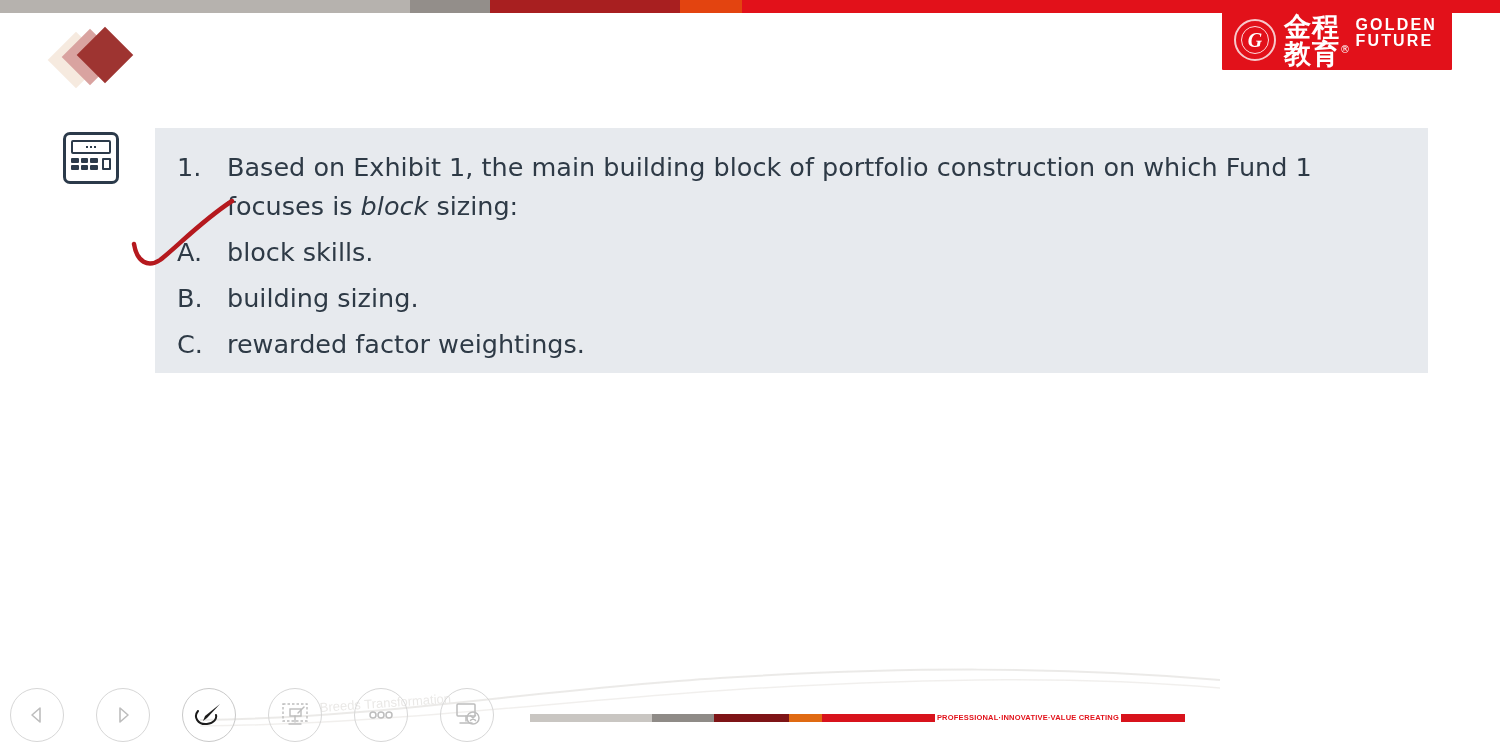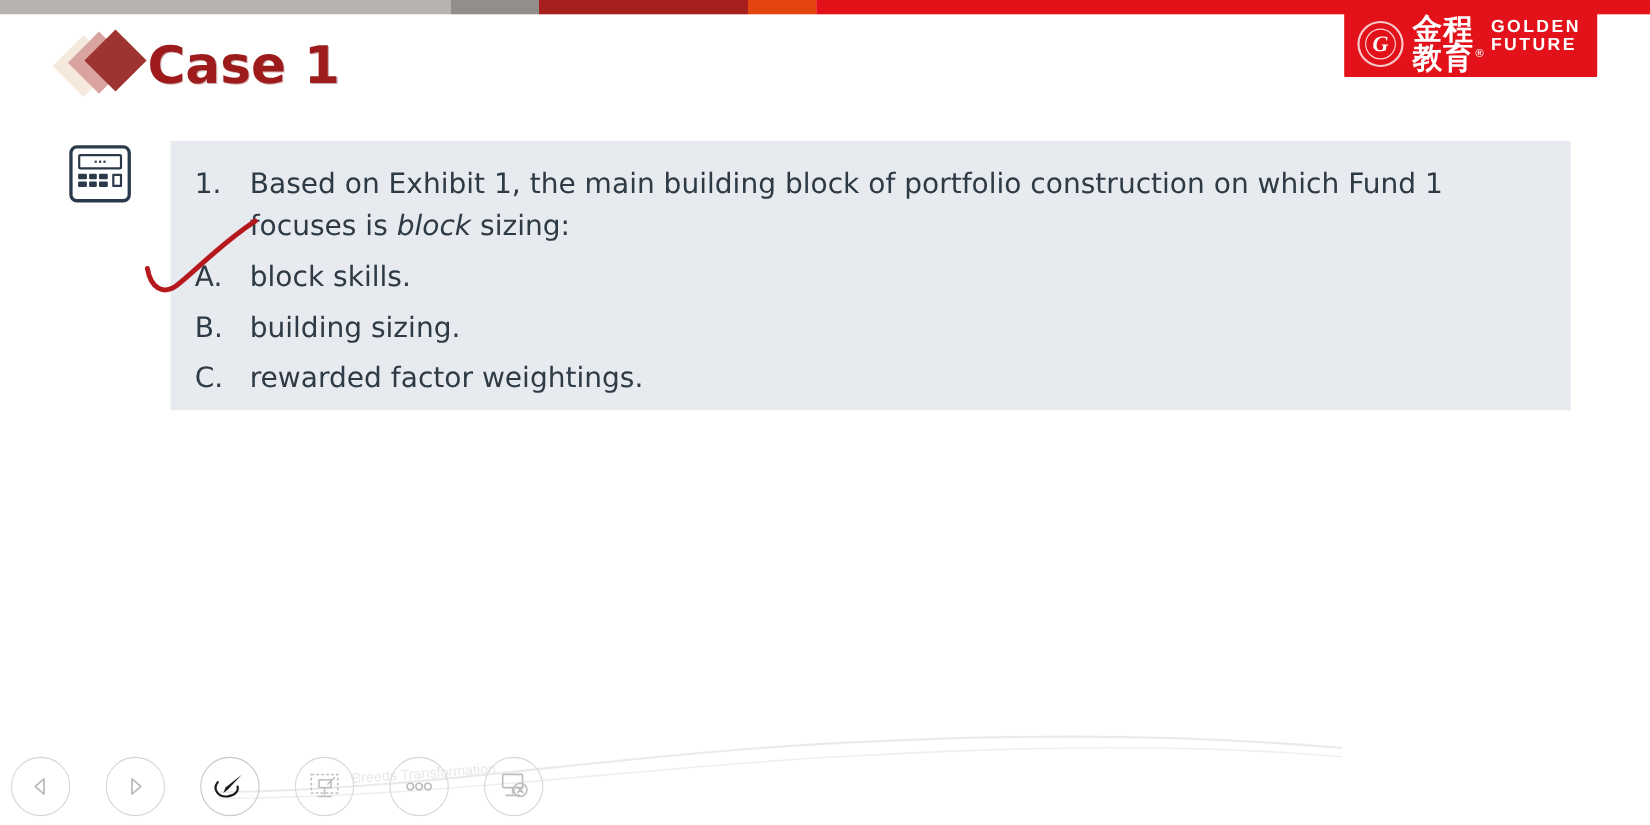--- a/index.html
+++ b/index.html
@@ -217,21 +217,20 @@
       <div class="en">GOLDEN FUTURE</div>
     </div>
   </div>
 
   <div id="title-row">
     <span id="diamonds">
       <i class="d1"></i>
         <i class="d2"></i>
         <i class="d3"></i>
     </span>
-    <span id="title-text">Case 1</span>
   </div>
 
   <div id="calc-icon">
     <div class="screen">
       <s></s>
         <s></s>
         <s></s>
     </div>
     <div class="keys">
       <div class="keygrid">
@@ -320,14 +319,24 @@
     <div class="tbtn">
       <svg width="28" height="26" viewBox="0 0 28 26">
         <rect x="4" y="2" width="18" height="12" rx="1" fill="none" stroke="currentColor" stroke-width="1.5"></rect>
         <path d="M13 14 L13 19 M7 21 L19 21" stroke="currentColor" stroke-width="1.5" stroke-linecap="round"></path>
         <circle cx="20" cy="16" r="6" fill="none" stroke="currentColor" stroke-width="1.5"></circle>
         <path d="M17.5 13.5 L22.5 18.5 M22.5 13.5 L17.5 18.5" stroke="currentColor" stroke-width="1.5" stroke-linecap="round"></path>
       </svg>
     </div>
   </div>
 
+  <div id="bottombar">
+    <span class="hair"></span>
+  <div class="seg" style="width: 130px; background: rgb(201, 198, 194);"></div>
+      <div class="seg" style="width: 65px; background: rgb(143, 139, 135);"></div>
+      <div class="seg" style="width: 80px; background: rgb(126, 20, 22);"></div>
+      <div class="seg" style="width: 35px; background: rgb(224, 106, 18);"></div>
+      <div class="seg" style="width: 120px; background: rgb(216, 19, 28);"></div>
+      <div class="tagline">PROFESSIONAL·INNOVATIVE·VALUE CREATING</div>
+      <div class="seg" style="width: 68px; background: rgb(216, 19, 28);"></div>
+    </div>
 
 </div>
 
 </body></html>

